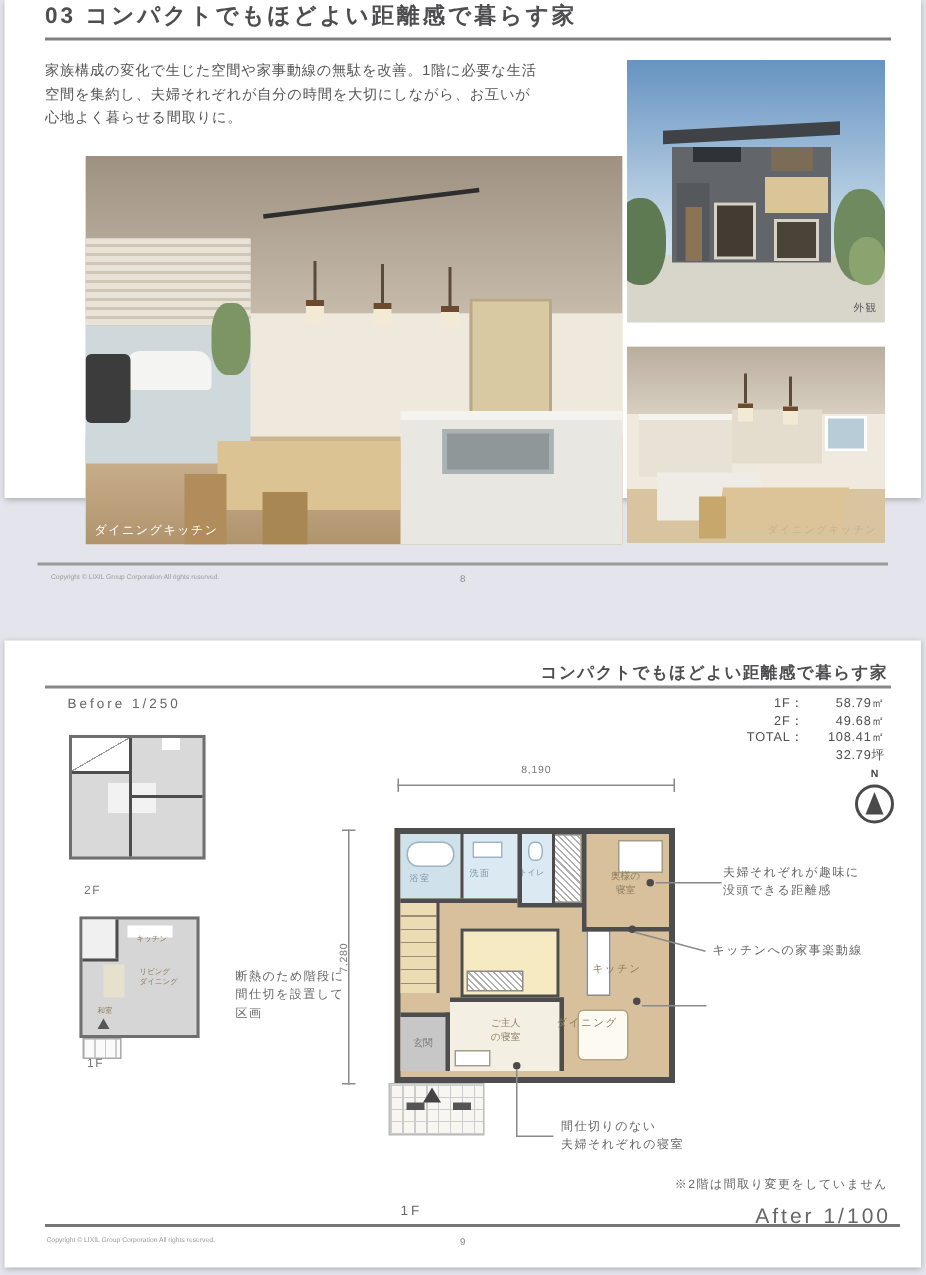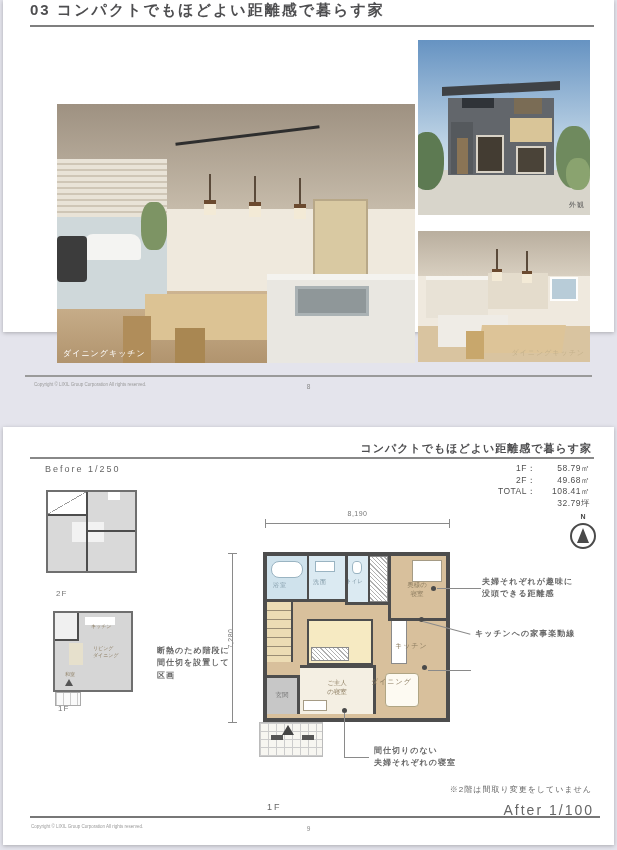--- a/index.html
+++ b/index.html
@@ -5,31 +5,34 @@
   * { margin:0; padding:0; box-sizing:border-box; }
   html,body { width:617px; height:850px; overflow:hidden; }
   body { background:#e4e4ec; font-family:"Liberation Sans", sans-serif; position:relative; }
   .abs { position:absolute; }
   .page { position:absolute; left:3px; width:611px; background:#ffffff; box-shadow:0 1px 4px rgba(0,0,0,.25); }
   .pre { white-space:pre-line; }
   .wall { background:#4d4d4d; position:absolute; }
   .hatch { background:repeating-linear-gradient(45deg,#ffffff 0 2px,#b0b0b0 2px 3px); border:1px solid #8a8a8a; }
   .dot { width:5px; height:5px; border-radius:50%; background:#4a4a4a; position:absolute; }
   .cline { background:#8a8a8a; position:absolute; }
-  .anno { font-size:8px; color:#666; letter-spacing:1px; line-height:1.55; position:absolute;font-weight:bold; }
+  .anno { font-size:8px; color:#666; letter-spacing:1px; line-height:1.55; position:absolute; }
   .tiny { font-size:5px; color:#8c7c60; line-height:1.4; position:absolute; }
   .copy { font-size:4.5px; color:#9a9a9a; position:absolute; }
   .pnum { font-size:6.5px; color:#888; position:absolute; width:100%; text-align:center; }
 </style>
 </head>
 <body>
 
 <div class="page" style="top:0; height:332px;">
   <div class="abs" style="left:27px; top:1px; font-size:15px; font-weight:bold; color:#4e4e50; letter-spacing:2px;">03 コンパクトでもほどよい距離感で暮らす家</div>
   <div class="abs" style="left:27px; right:20px; top:25px; height:2px; background:#7f7f7f;"></div>
+  <div class="abs pre" style="left:27px; top:40px; width:400px; font-size:9.5px; color:#555; line-height:1.65; letter-spacing:0.5px;">家族構成の変化で生じた空間や家事動線の無駄を改善。1階に必要な生活
+空間を集約し、夫婦それぞれが自分の時間を大切にしながら、お互いが
+心地よく暮らせる間取りに。</div>
 
   <div class="abs" style="left:54px; top:104px; width:358px; height:259px; overflow:hidden; background:#e8e0d2;">
     <div class="abs" style="left:0; top:0; width:358px; height:105px; background:linear-gradient(#9e9181,#c6bbaa);"></div>
     <div class="abs" style="left:0; top:105px; width:358px; height:82px; background:#efe9dd;"></div>
     <div class="abs" style="left:0; top:187px; width:358px; height:72px; background:linear-gradient(#cdb491,#b1946e);"></div>
     <div class="abs" style="left:0; top:55px; width:110px; height:150px; background:#cfd8da;"></div>
     <div class="abs" style="left:0; top:55px; width:110px; height:58px; background:repeating-linear-gradient(180deg,#e9e3d7 0 4px,#cfc6b6 4px 6px);"></div>
     <div class="abs" style="left:28px; top:130px; width:56px; height:26px; background:#f4f4f2; border-radius:8px 10px 3px 3px;"></div>
     <div class="abs" style="left:0px; top:132px; width:30px; height:46px; background:#3c3c3c; border-radius:4px;"></div>
     <div class="abs" style="left:84px; top:98px; width:26px; height:48px; background:#7d9464; border-radius:40%;"></div>

